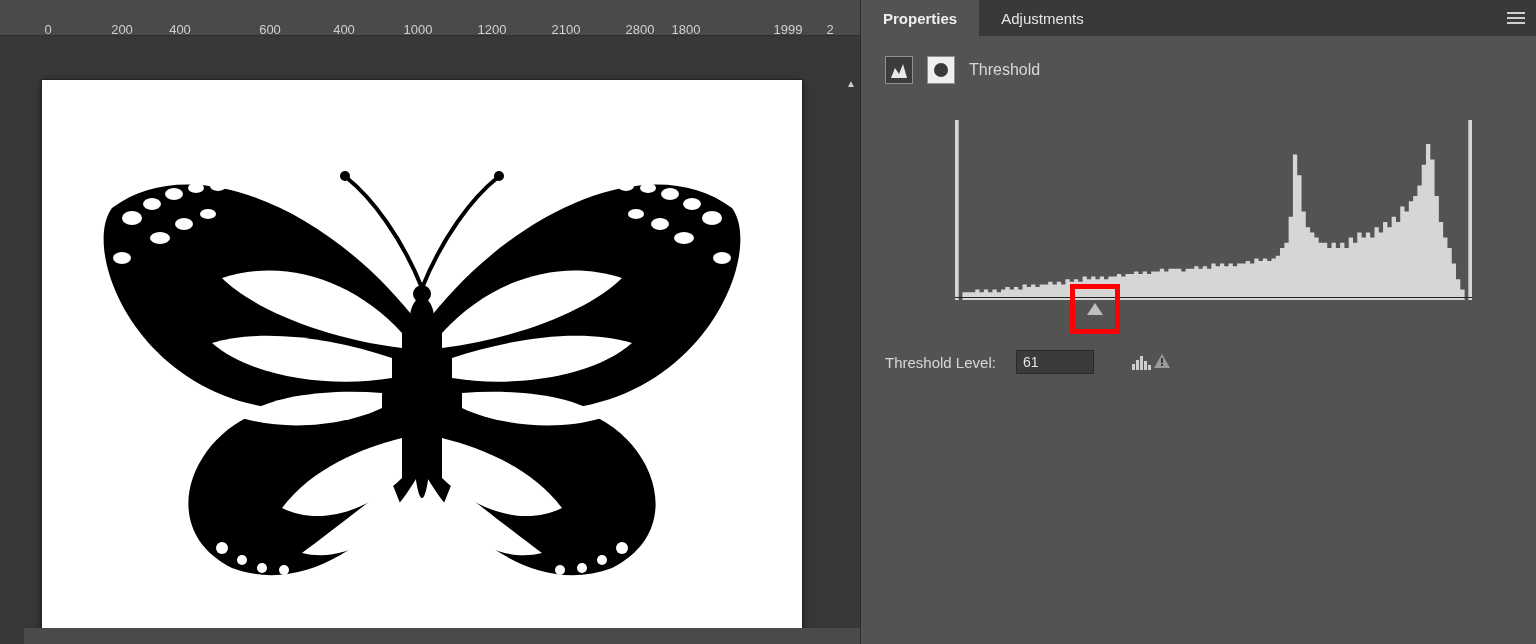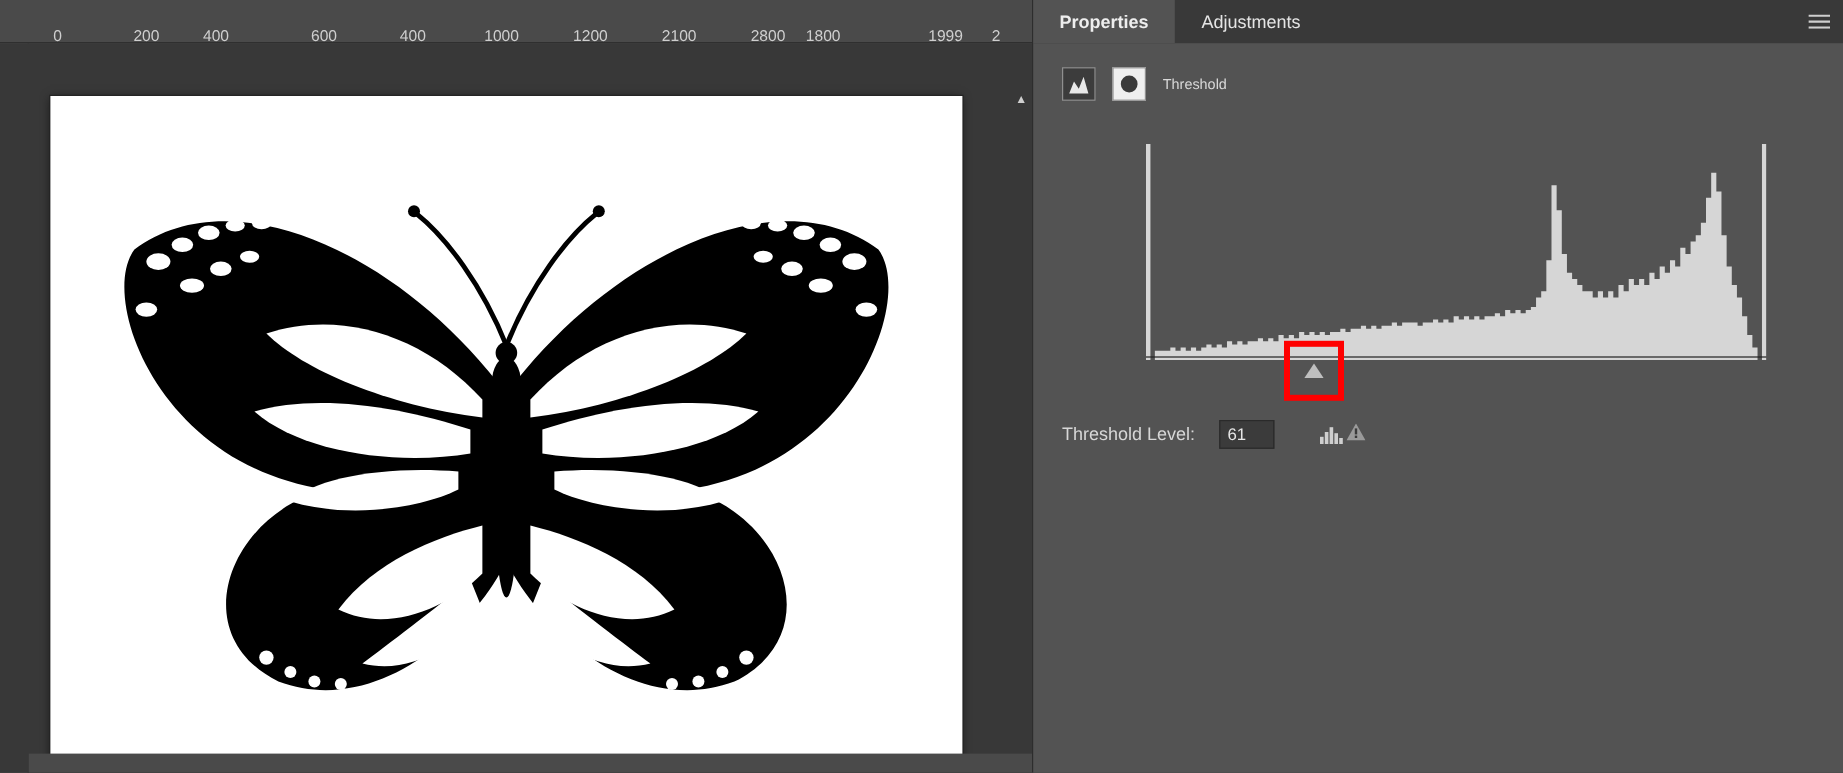--- a/index.html
+++ b/index.html
@@ -128,21 +128,21 @@
   .adj-icon, .mask-icon {
     width: 28px; height: 28px;
     border: 1px solid #8f8f8f;
     display: flex; align-items: center; justify-content: center;
     background: #3c3c3c;
   }
   .mask-icon { background: #efefef; }
   .mask-icon .dot {
     width: 14px; height: 14px; border-radius: 50%; background: #3a3a3a;
   }
-  .adj-title { font-size: 12px; color: #d9d9d9; }
+  .adj-title { font-size: 16px; color: #d9d9d9; }
 
   .histogram-wrap {
     position: relative;
     margin: 0 40px 0 70px;
     height: 196px;
   }
   .hist-svg { width: 100%; height: 186px; display:block; }
   .axis-line {
     position: absolute; left: 0; right: 0; bottom: 12px; height: 1px; background: #222;
   }
@@ -166,21 +166,21 @@
   }
 
   .level-row {
     display: flex;
     align-items: center;
     gap: 20px;
     margin: 40px 0 0 0;
     font-size: 15px;
   }
   .level-input {
-    width: 46px; height: 24px;
+    width: 78px; height: 24px;
     background: #3b3b3b;
     color: #e6e6e6;
     border: 1px solid #2a2a2a;
     padding: 0 6px;
     font-size: 14px;
   }
   .auto-btn { margin-left: 18px; display:flex; align-items:center; gap:2px; color:#cfcfcf; cursor:pointer; }
   .warn { color:#bdbdbd; }
 </style>
 </head>

